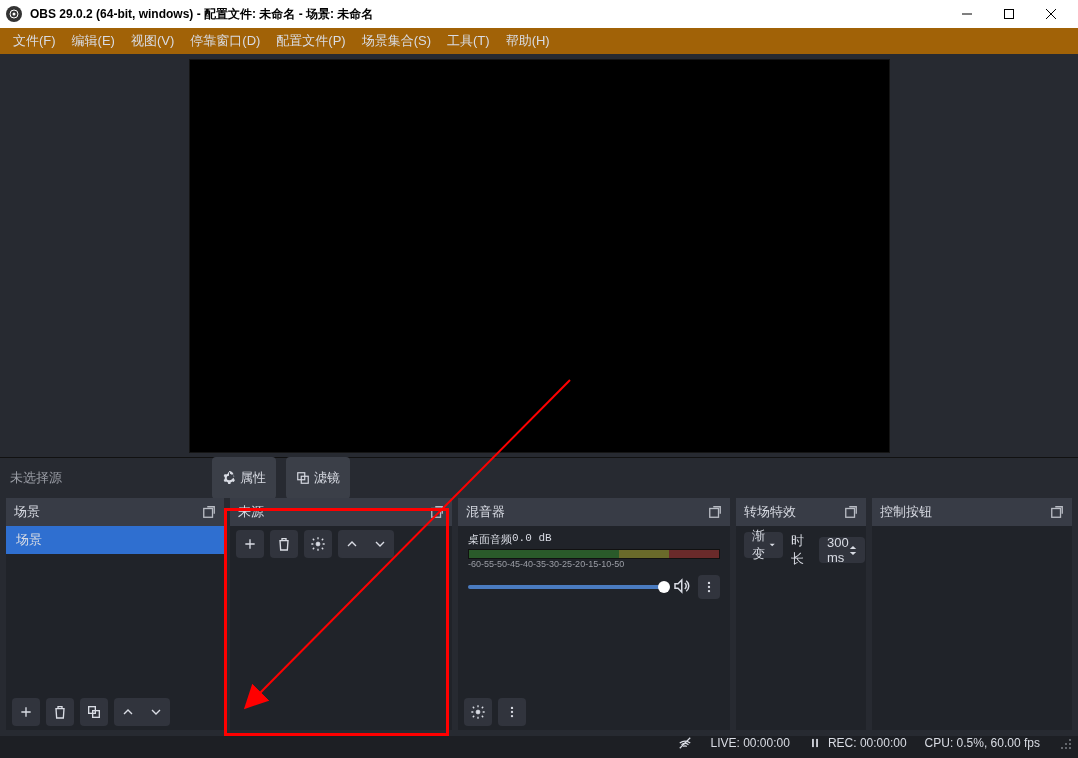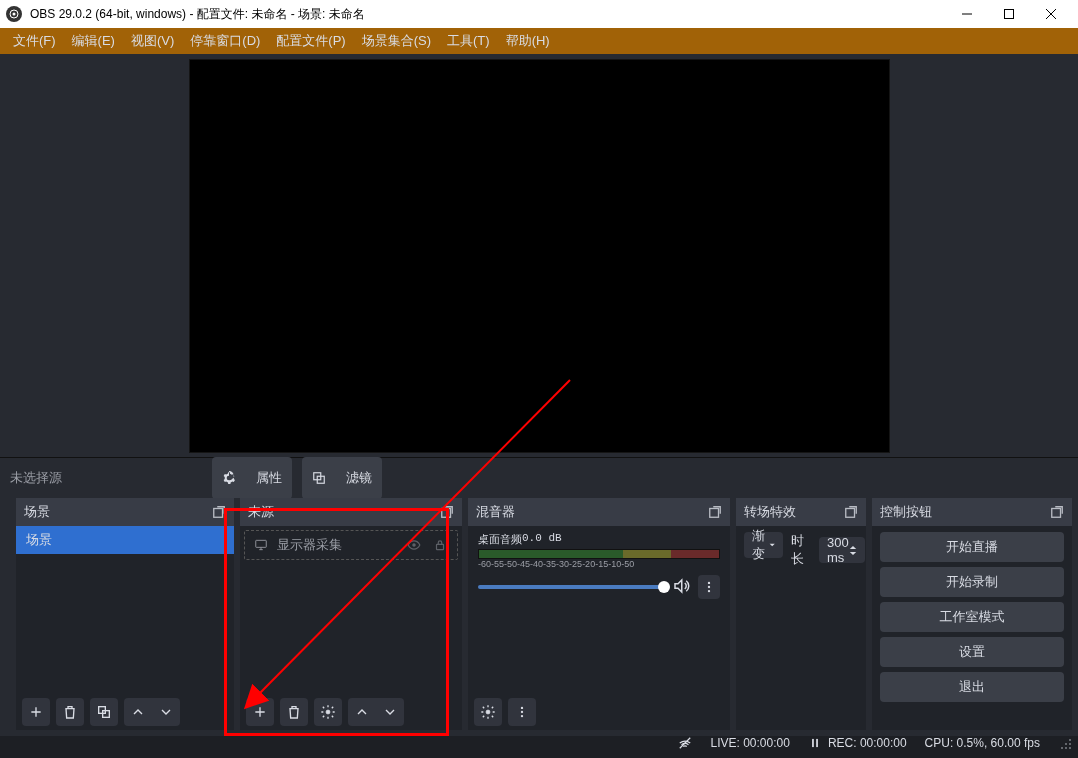--- a/index.html
+++ b/index.html
@@ -29,21 +29,21 @@
     height:28px;background:#fff;color:#000;
     display:flex;align-items:center;
     padding:0 6px 0 6px;
     font-size:12px;
   }
   .title-icon{
     width:16px;height:16px;border-radius:50%;
     background:#333;margin-right:8px;display:flex;align-items:center;justify-content:center;
   }
   .title-icon svg{width:10px;height:10px;}
-  .title-text{flex:1;white-space:nowrap;}
+  .title-text{flex:1;white-space:nowrap;font-weight:bold;}
   .win-btns{display:flex;}
   .win-btn{width:42px;height:28px;display:flex;align-items:center;justify-content:center;color:#000;}
   .win-btn svg{width:10px;height:10px;stroke:#000;stroke-width:1;fill:none;}
   
   .menubar{
     height:26px;background:#a16207;
     display:flex;align-items:center;padding:0 6px;gap:2px;
     font-size:13px;
   }
   .menu-item{padding:3px 7px;cursor:default;}
@@ -60,27 +60,27 @@
   }
   
   .toolbar-row{
     height:40px;background:var(--bg);
     display:flex;align-items:center;gap:10px;
     padding:0 10px;
   }
   .toolbar-label{font-size:13px;color:var(--text-dim);margin-right:140px;}
   .tb-btn{
     height:42px;background:var(--btn);border-radius:4px;
-    display:flex;align-items:center;gap:20px;padding:0 10px;cursor:pointer;
+    display:flex;align-items:center;gap:4px;padding:0 10px;cursor:pointer;
     font-size:13px;
   }
   .tb-btn svg{width:14px;height:14px;fill:currentColor;}
   
   .docks-row{
-    flex:1;display:flex;gap:6px;padding:0 6px 6px 16px;
+    flex:1;display:flex;gap:6px;padding:0 6px 6px 6px;
     background:var(--bg);
   }
   .dock{background:var(--panel2);display:flex;flex-direction:column;min-width:0;}
   .dock.scenes{width:218px;}
   .dock.sources{width:222px;position:relative;}
   .dock.mixer{flex:1;}
   .dock.trans{width:130px;}
   .dock.ctrl{width:200px;}
   .dock-hdr{
     height:28px;background:var(--header);
@@ -287,43 +287,20 @@
   </div>
 
   <div class="dock sources">
     <div class="dock-hdr">
       <span>来源</span>
       <span class="spacer"></span>
       <svg class="pop-icon" viewBox="0 0 16 16">
           <rect x="2" y="4" width="10" height="10"></rect>
           <path d="M6 2h8v8"></path>
         </svg>
-    </div>
-    <div class="dock-body">
-      <div class="source-item">
-        <span class="src-ico">
-            <svg viewBox="0 0 24 24">
-              <rect x="3" y="4" width="18" height="12" rx="1"></rect>
-              <path d="M9 20h6M12 16v4"></path>
-            </svg>
-          </span>
-        <span style="flex:1">显示器采集</span>
-        <span class="src-eye">
-            <svg viewBox="0 0 24 24">
-              <path d="M2 12s3.5-7 10-7 10 7 10 7-3.5 7-10 7S2 12 2 12z" fill="none" stroke="currentColor" stroke-width="2"></path>
-              <circle cx="12" cy="12" r="3" fill="currentColor"></circle>
-            </svg>
-          </span>
-        <span class="src-lock">
-            <svg viewBox="0 0 24 24">
-              <rect x="6" y="11" width="12" height="9" rx="1" fill="none" stroke="currentColor" stroke-width="2"></rect>
-              <path d="M9 11V8a3 3 0 016 0v3" fill="none" stroke="currentColor" stroke-width="2"></path>
-            </svg>
-          </span>
-      </div>
     </div>
     <div class="dock-footer">
       <div class="sq-btn">
           <svg viewBox="0 0 24 24">
             <path d="M12 5v14M5 12h14" stroke-width="2" fill="none"></path>
           </svg>
         </div>
       <div class="sq-btn">
           <svg viewBox="0 0 24 24">
             <path d="M6 7h12l-1 14H7L6 7zm3-3h6v3H9V4z" fill="none" stroke-width="2"></path>
@@ -469,37 +446,20 @@
 
   <div class="dock ctrl">
     <div class="dock-hdr">
       <span>控制按钮</span>
       <span class="spacer"></span>
       <svg class="pop-icon" viewBox="0 0 16 16">
           <rect x="2" y="4" width="10" height="10"></rect>
           <path d="M6 2h8v8"></path>
         </svg>
     </div>
-    <div class="ctrl-body">
-      <div class="wide-btn">
-          <span>开始直播</span>
-        </div>
-      <div class="wide-btn">
-          <span>开始录制</span>
-        </div>
-      <div class="wide-btn">
-          <span>工作室模式</span>
-        </div>
-      <div class="wide-btn">
-          <span>设置</span>
-        </div>
-      <div class="wide-btn">
-          <span>退出</span>
-        </div>
-    </div>
   </div>
 
 </div>
 
 <div class="statusbar">
   <div class="status-item">
     <svg viewBox="0 0 24 24">
         <path d="M3 12a15 15 0 0118 0M6 15a10 10 0 0112 0M9 18a5 5 0 016 0" fill="none" stroke="currentColor" stroke-width="2"></path>
         <line x1="3" y1="21" x2="21" y2="3" stroke="currentColor" stroke-width="2"></line>
       </svg>

